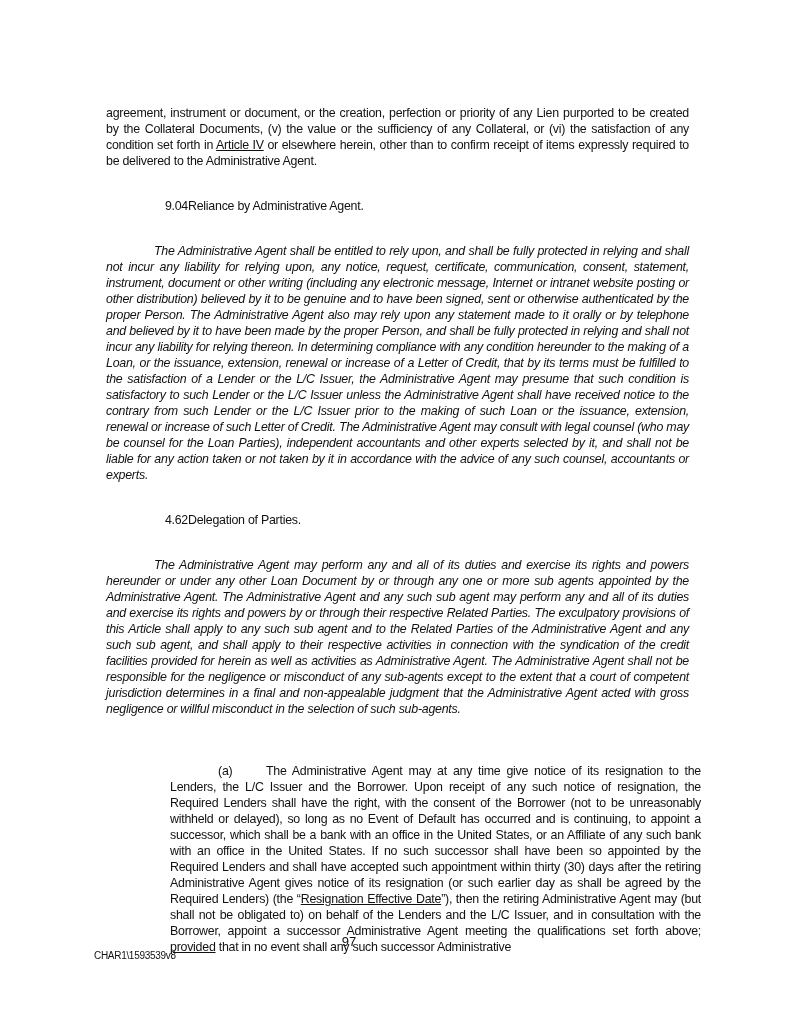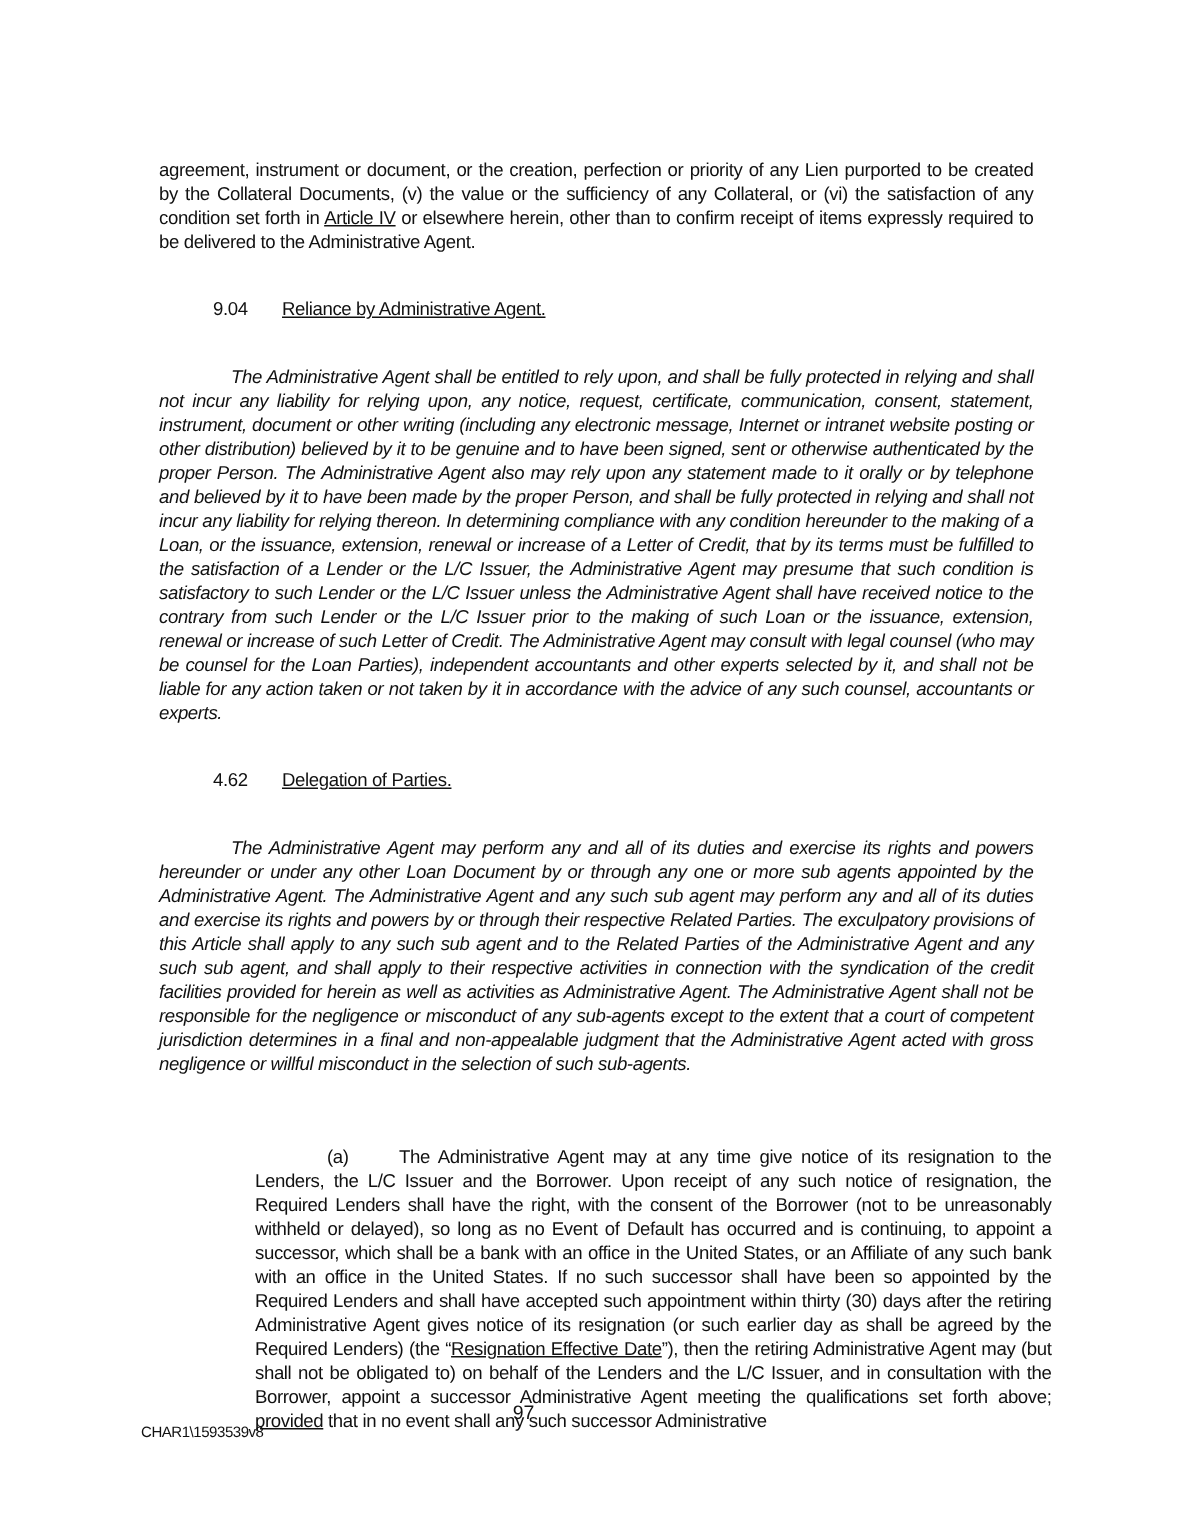--- a/index.html
+++ b/index.html
@@ -30,27 +30,27 @@
     }
     .indent {
       text-indent: 48px;
       font-style: italic;
     }
     .heading {
       margin: 0;
       padding-left: 48px;
       display: flex;
       height: 16px;
+      text-align: right;
     }
     .heading .num {
       width: 46px;
       display: inline-block;
     }
     .heading .title {
-      text-decoration: underline;
     }
     .u { text-decoration: underline; }
     .gap-md { height: 17px; }
     .sub {
       margin: 0 0 0 76px;
       text-align: justify;
     }
     .sub .label {
       display: inline-block;
       padding-left: 48px;

